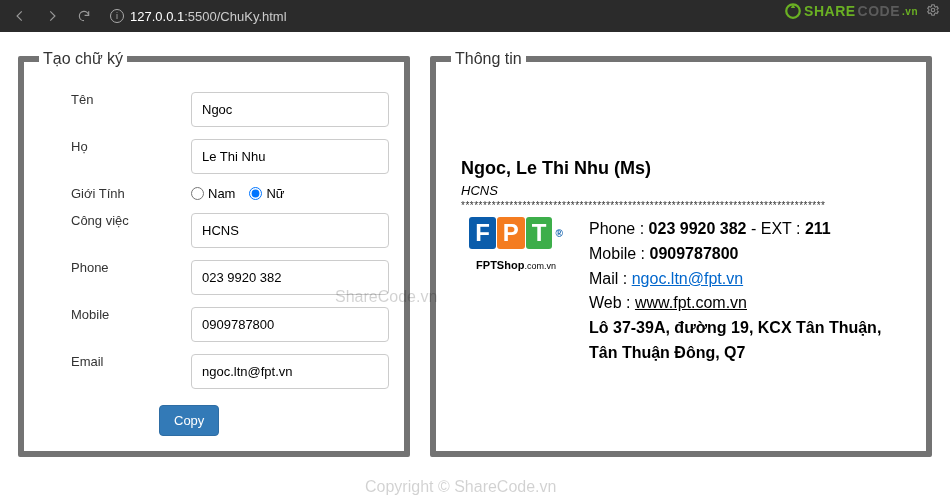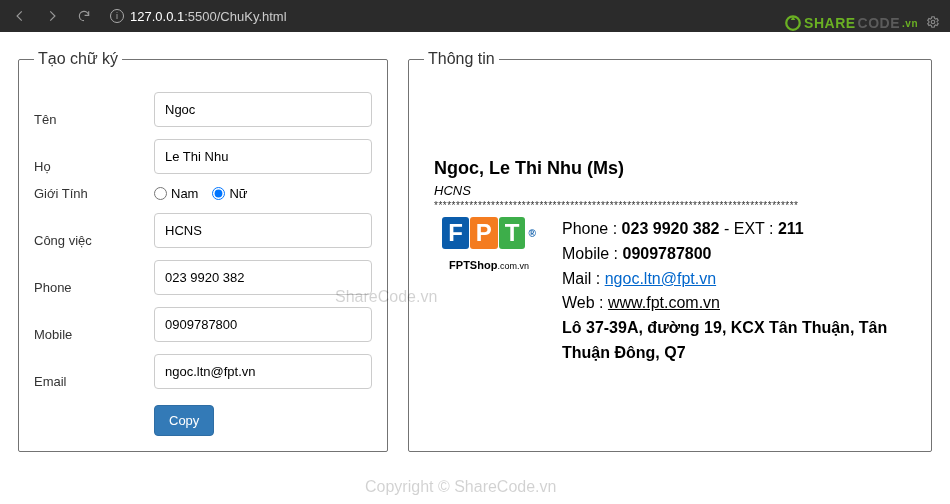--- a/index.html
+++ b/index.html
@@ -33,21 +33,21 @@
       border: 1px solid #aaa;
       border-radius: 50%;
       display: flex; align-items: center; justify-content: center;
       font-size: 9px;
       color: #aaa;
     }
     .url-text { color: #ccc; font-size: 13px; }
     .url-host { color: #fff; }
     .logo-brand {
       position: absolute;
-      top: 14px;
+      top: 2px;
       right: 10px;
       font-size: 14px;
       font-weight: bold;
       letter-spacing: 0.5px;
       display: flex;
       align-items: center;
       gap: 2px;
       z-index: 5;
     }
     .logo-brand .sc-icon {
@@ -57,36 +57,37 @@
     .logo-brand .sc-green { color: #6ab023; }
     .logo-brand .sc-gray { color: #5b5b5b; }
 
     
     .page {
       display: flex;
       gap: 20px;
       padding: 18px;
     }
     fieldset {
-      border: 1px solid #737373;
+      border: 6px solid #737373;
       border-radius: 2px;
       padding: 12px 15px 15px 15px;
     }
     legend {
       font-size: 16px;
       padding: 0 4px;
       color: #333;
     }
     .form-panel { width: 370px; }
     .info-panel { flex: 1; }
 
     .form-row {
       display: flex;
-      align-items: flex-end;
+      align-items: flex-start;
       margin-top: 12px;
+      margin-left: 32px;
     }
     .form-label {
       width: 120px;
       font-size: 13px;
       color: #333;
     }
     .form-control {
       flex: 1;
       height: 35px;
       padding: 4px 10px;

